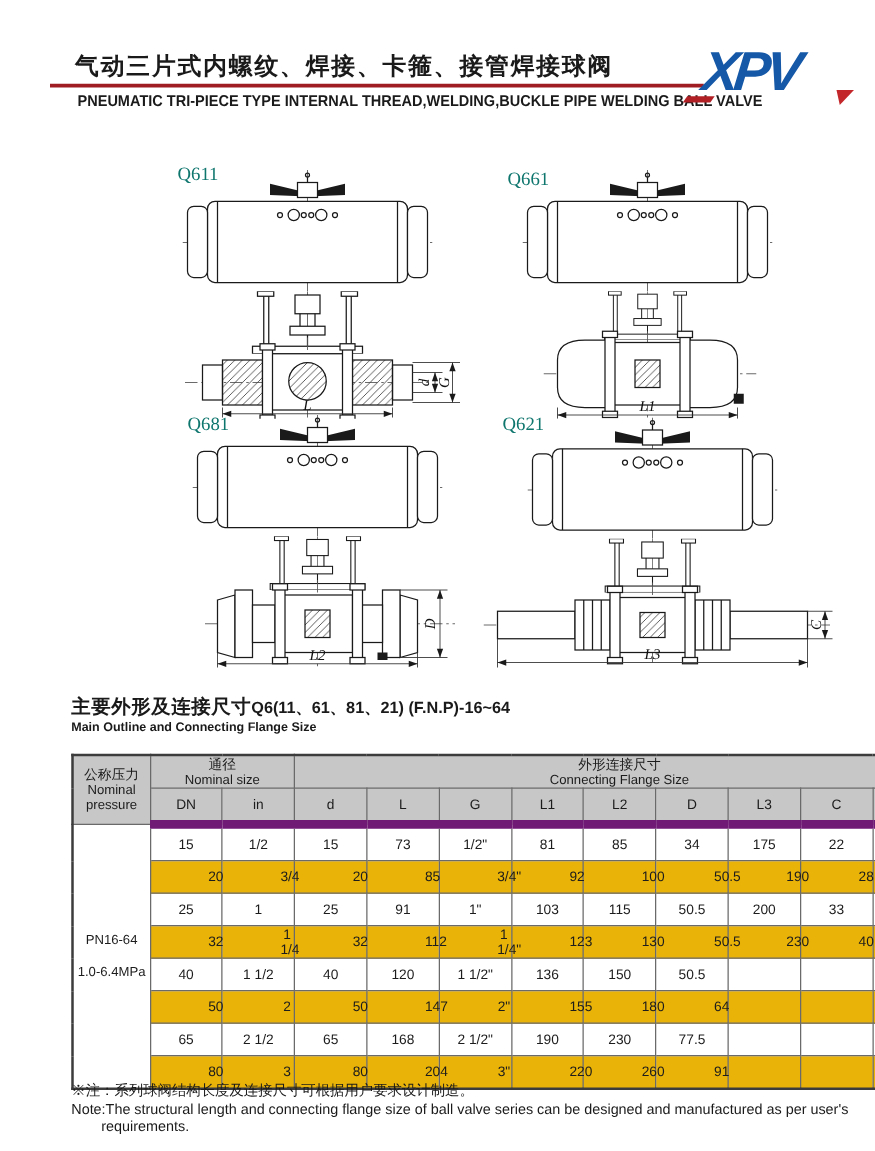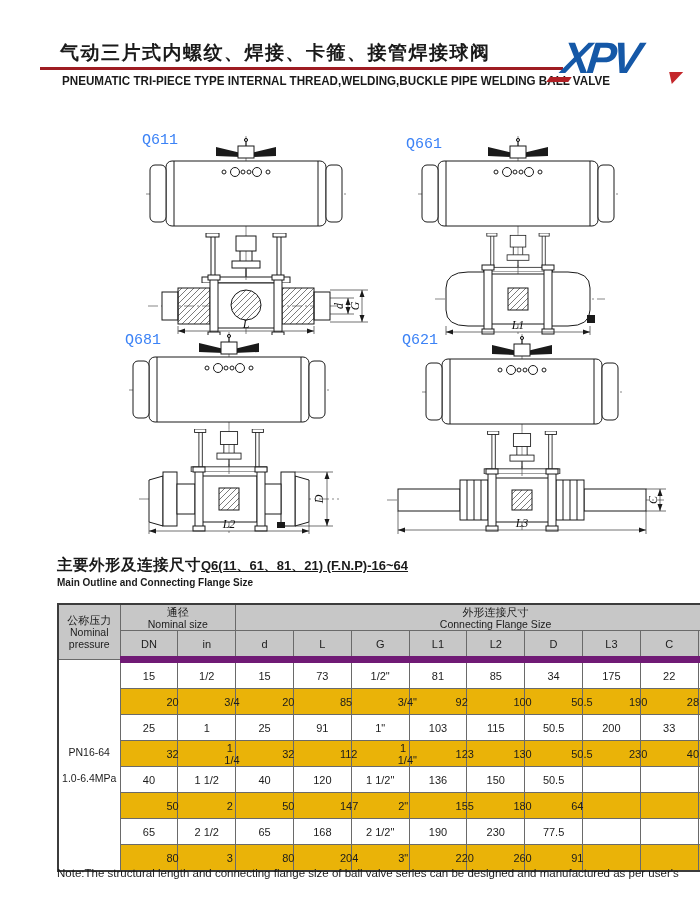--- a/index.html
+++ b/index.html
@@ -18,32 +18,32 @@
     font-style:italic;font-weight:800;font-size:44px;line-height:52px;
     color:#1558a7;letter-spacing:-4px;transform:skewX(-6deg);}
   .logo-dash{position:absolute;left:-14px;bottom:6px;width:22px;height:5px;
     background:#b02025;transform:skewX(-35deg);}
   .logo-tri{position:absolute;right:6px;bottom:4px;width:0;height:0;
     border-left:7px solid transparent;border-right:7px solid transparent;
     border-top:12px solid #c4272b;transform:skewX(-20deg);}
   
   .fig{position:absolute;}
   .fig svg{position:absolute;left:0;top:0;}
-  .model{position:absolute;font-family:Liberation Mono, monospace;font-size:15px;color:#3b82f6;}
+  .model{position:absolute;font-family:Liberation Serif, serif;font-size:15px;color:#0f766e;}
   .s{stroke:#1a1a1a;fill:none;stroke-width:1;}
   .w{stroke:#1a1a1a;fill:#ffffff;stroke-width:1;}
   .f{fill:#1a1a1a;stroke:none;}
   .cl{stroke:#555;fill:none;stroke-width:.7;stroke-dasharray:10 3 2 3;}
   .dim{stroke:#333;fill:none;stroke-width:.7;}
   text.dlab{font-family:"Liberation Serif",serif;font-style:italic;font-size:12px;
     fill:#111;stroke:none;text-anchor:middle;}
   
   .tbl-title{position:absolute;left:57px;top:555px;font-weight:bold;white-space:nowrap;}
   .tbl-title .zh{font-size:15.5px;letter-spacing:.5px;}
-  .tbl-title .code{font-size:13px;text-decoration:underline;}
+  .tbl-title .code{font-size:13px;}
   .tbl-title-en{position:absolute;left:57px;top:577px;font-size:10px;font-weight:bold;}
   table.spec{position:absolute;left:57px;top:603px;width:700px;
     border-collapse:collapse;table-layout:fixed;font-size:11px;
     border:2px solid #3c3c3c;}
   table.spec th,table.spec td{border:1px solid #6a6a6a;text-align:center;
     vertical-align:middle;padding:0;height:25px;font-weight:normal;color:#1c1c1c;}
   table.spec thead th{background:#c7c7c7;}
   table.spec thead tr:last-child th{border-bottom:7px solid #701a75;}
   .hd2{font-size:10.5px;line-height:12px;}
   .hd1{font-size:11px;line-height:12px;}
@@ -186,21 +186,21 @@
       <line class="dim" x1="56" y1="196" x2="56" y2="205"></line>
       <line class="dim" x1="200" y1="196" x2="200" y2="205"></line>
       <line class="dim" x1="56" y1="202" x2="200" y2="202"></line>
       <path class="f" d="M56 202 l7 -2.5 v5 z"></path>
         <path class="f" d="M200 202 l-7 -2.5 v5 z"></path>
       <text class="dlab" x="128" y="199">L1</text>
     </g>
   </svg>
 </div>
 
-<div class="fig" style="left:99px;top:326px;width:260px;height:210px">
+<div class="fig" style="left:124px;top:326px;width:260px;height:210px">
   <span class="model" style="left:26px;top:6px">Q681</span>
   <svg width="260" height="210" viewBox="0 0 260 210">
     <g>
         <use href="#act" x="30" y="6" width="200" height="97"></use>
       </g>
     <g>
         <use href="#yoke" x="80" y="103" width="100" height="43"></use>
       </g>
     <g>
       <line class="cl" x1="40" y1="173" x2="240" y2="173"></line>
@@ -441,14 +441,16 @@
         <td>260</td>
         <td>91</td>
         <td></td>
         <td></td>
         <td>112</td>
       </tr>
     </tbody>
 </table>
 
 <div class="notes">
+  <div>※注：系列球阀结构长度及连接尺寸可根据用户要求设计制造。</div>
   <div>Note:The structural length and connecting flange size of ball valve series can be designed and manufactured as per user's</div>
+  <div class="en2">requirements.</div>
 </div>
 
 </body></html>

